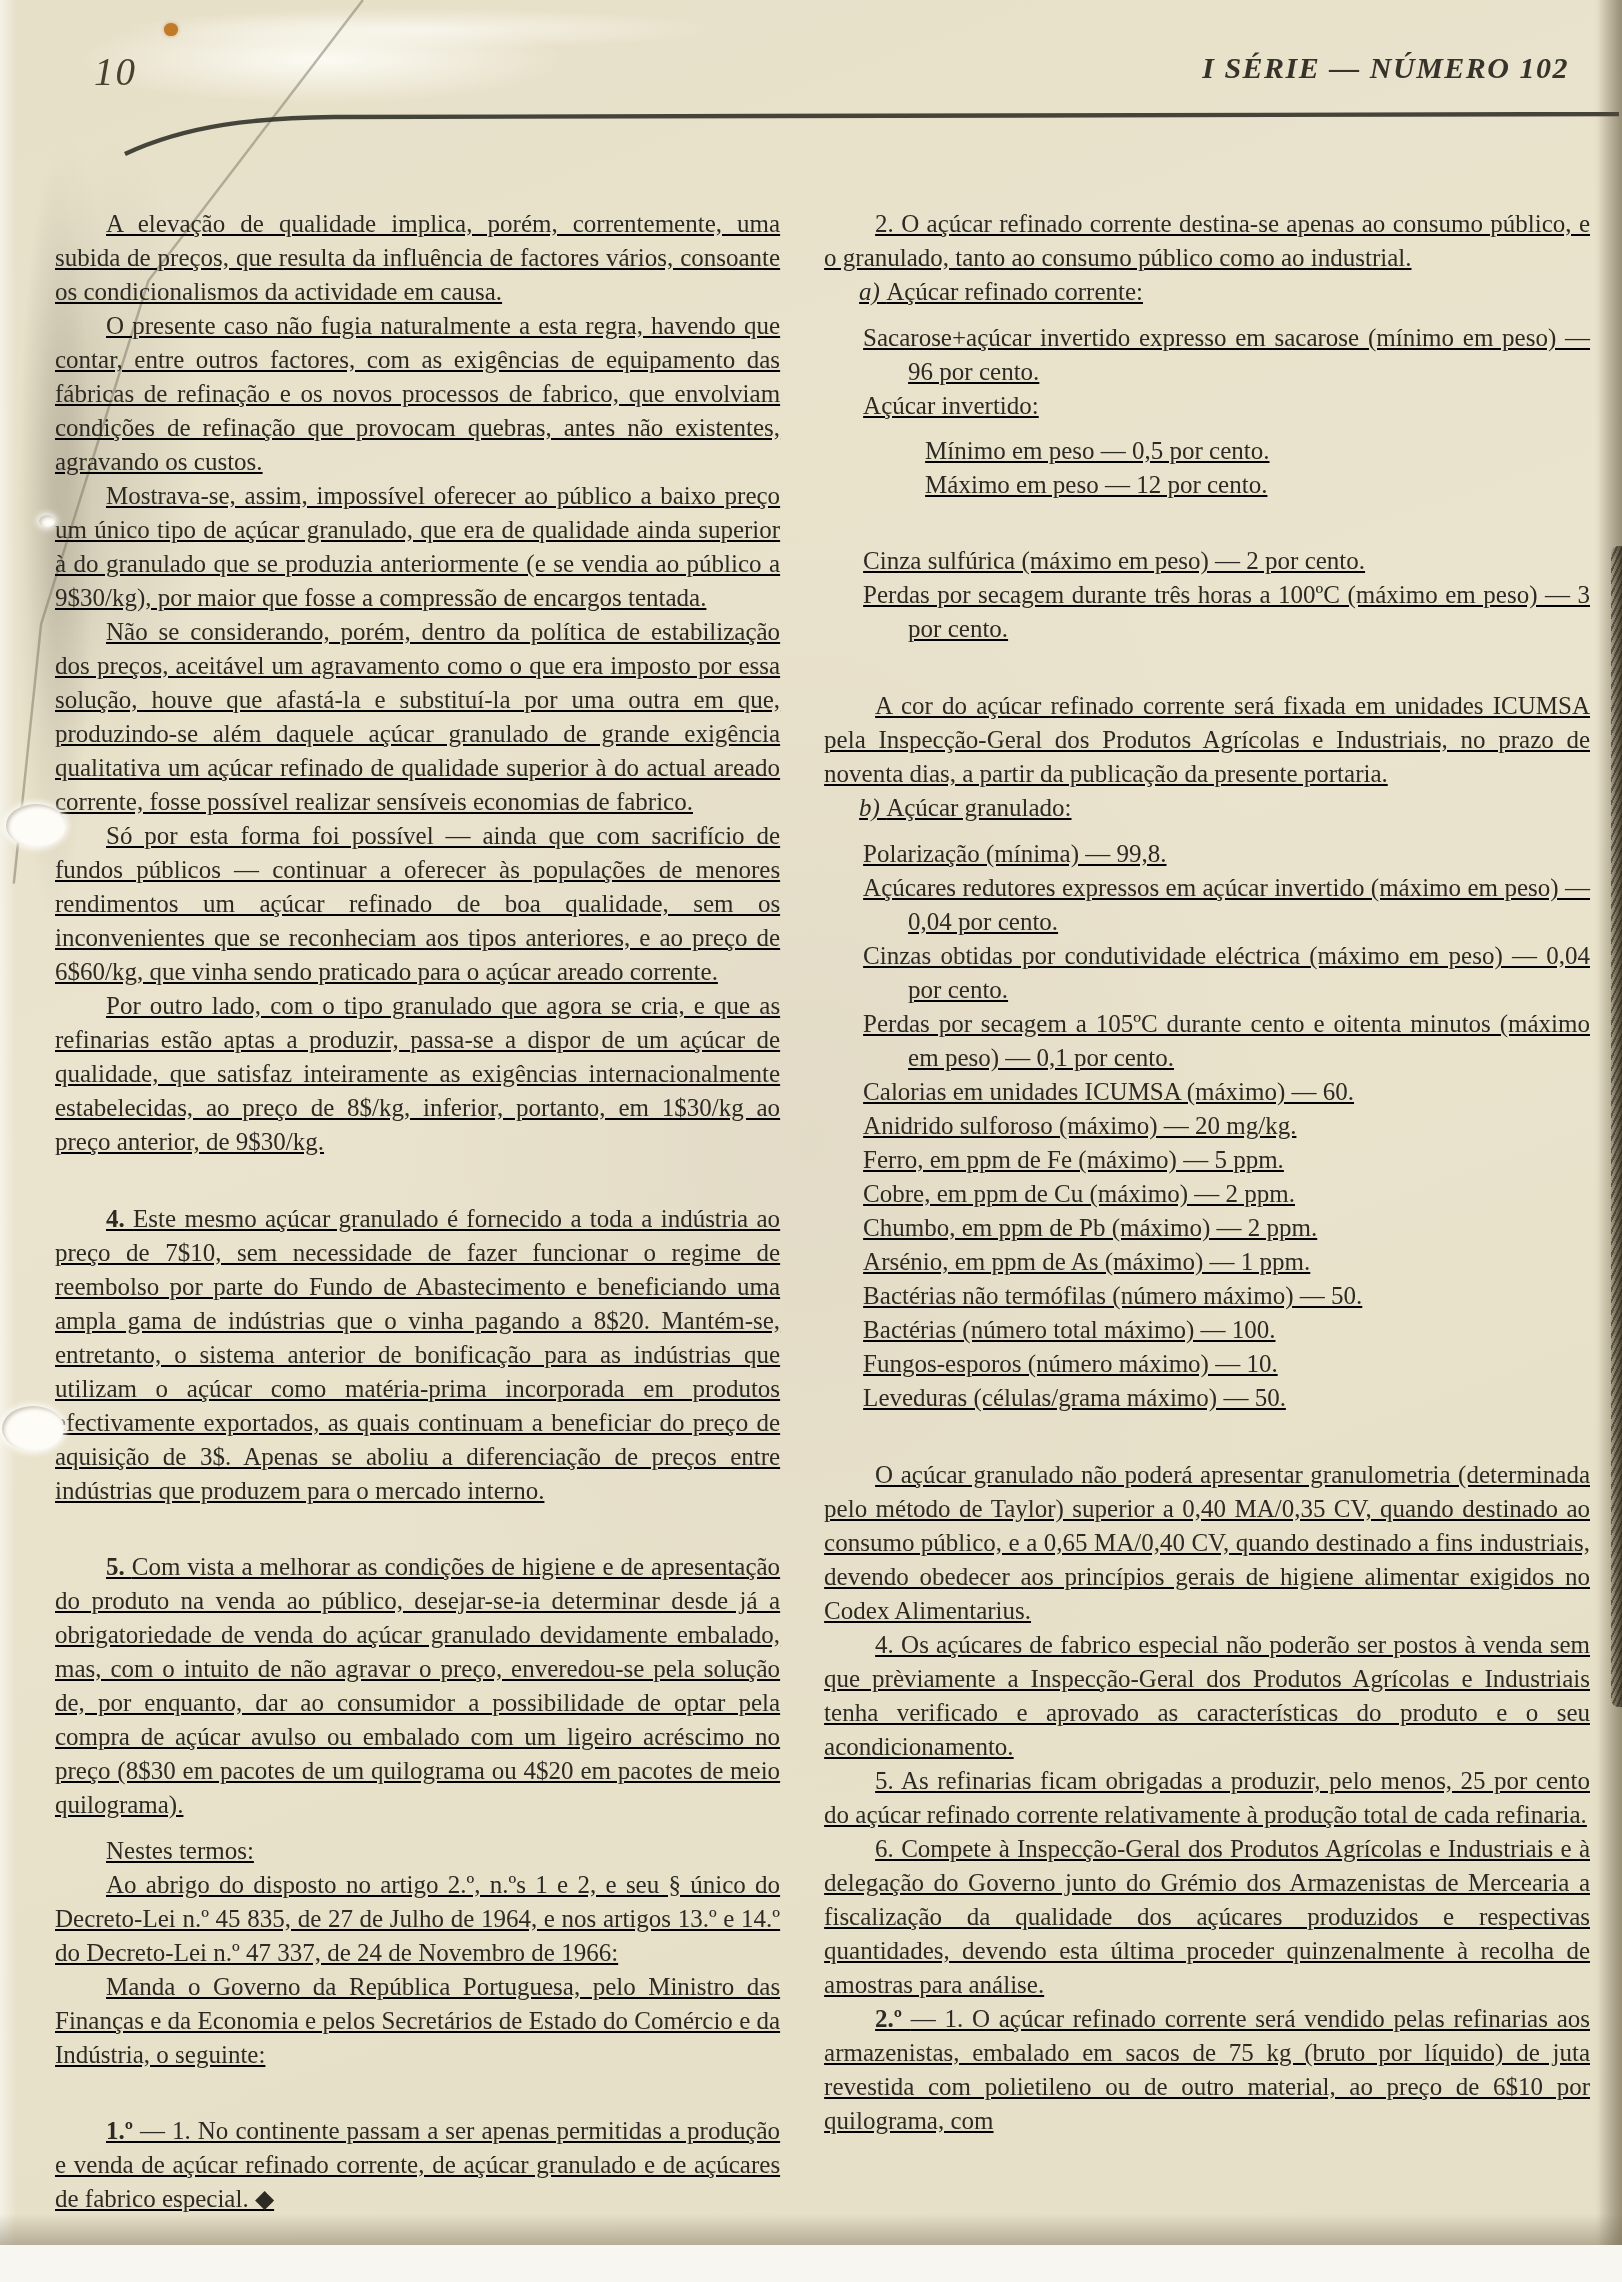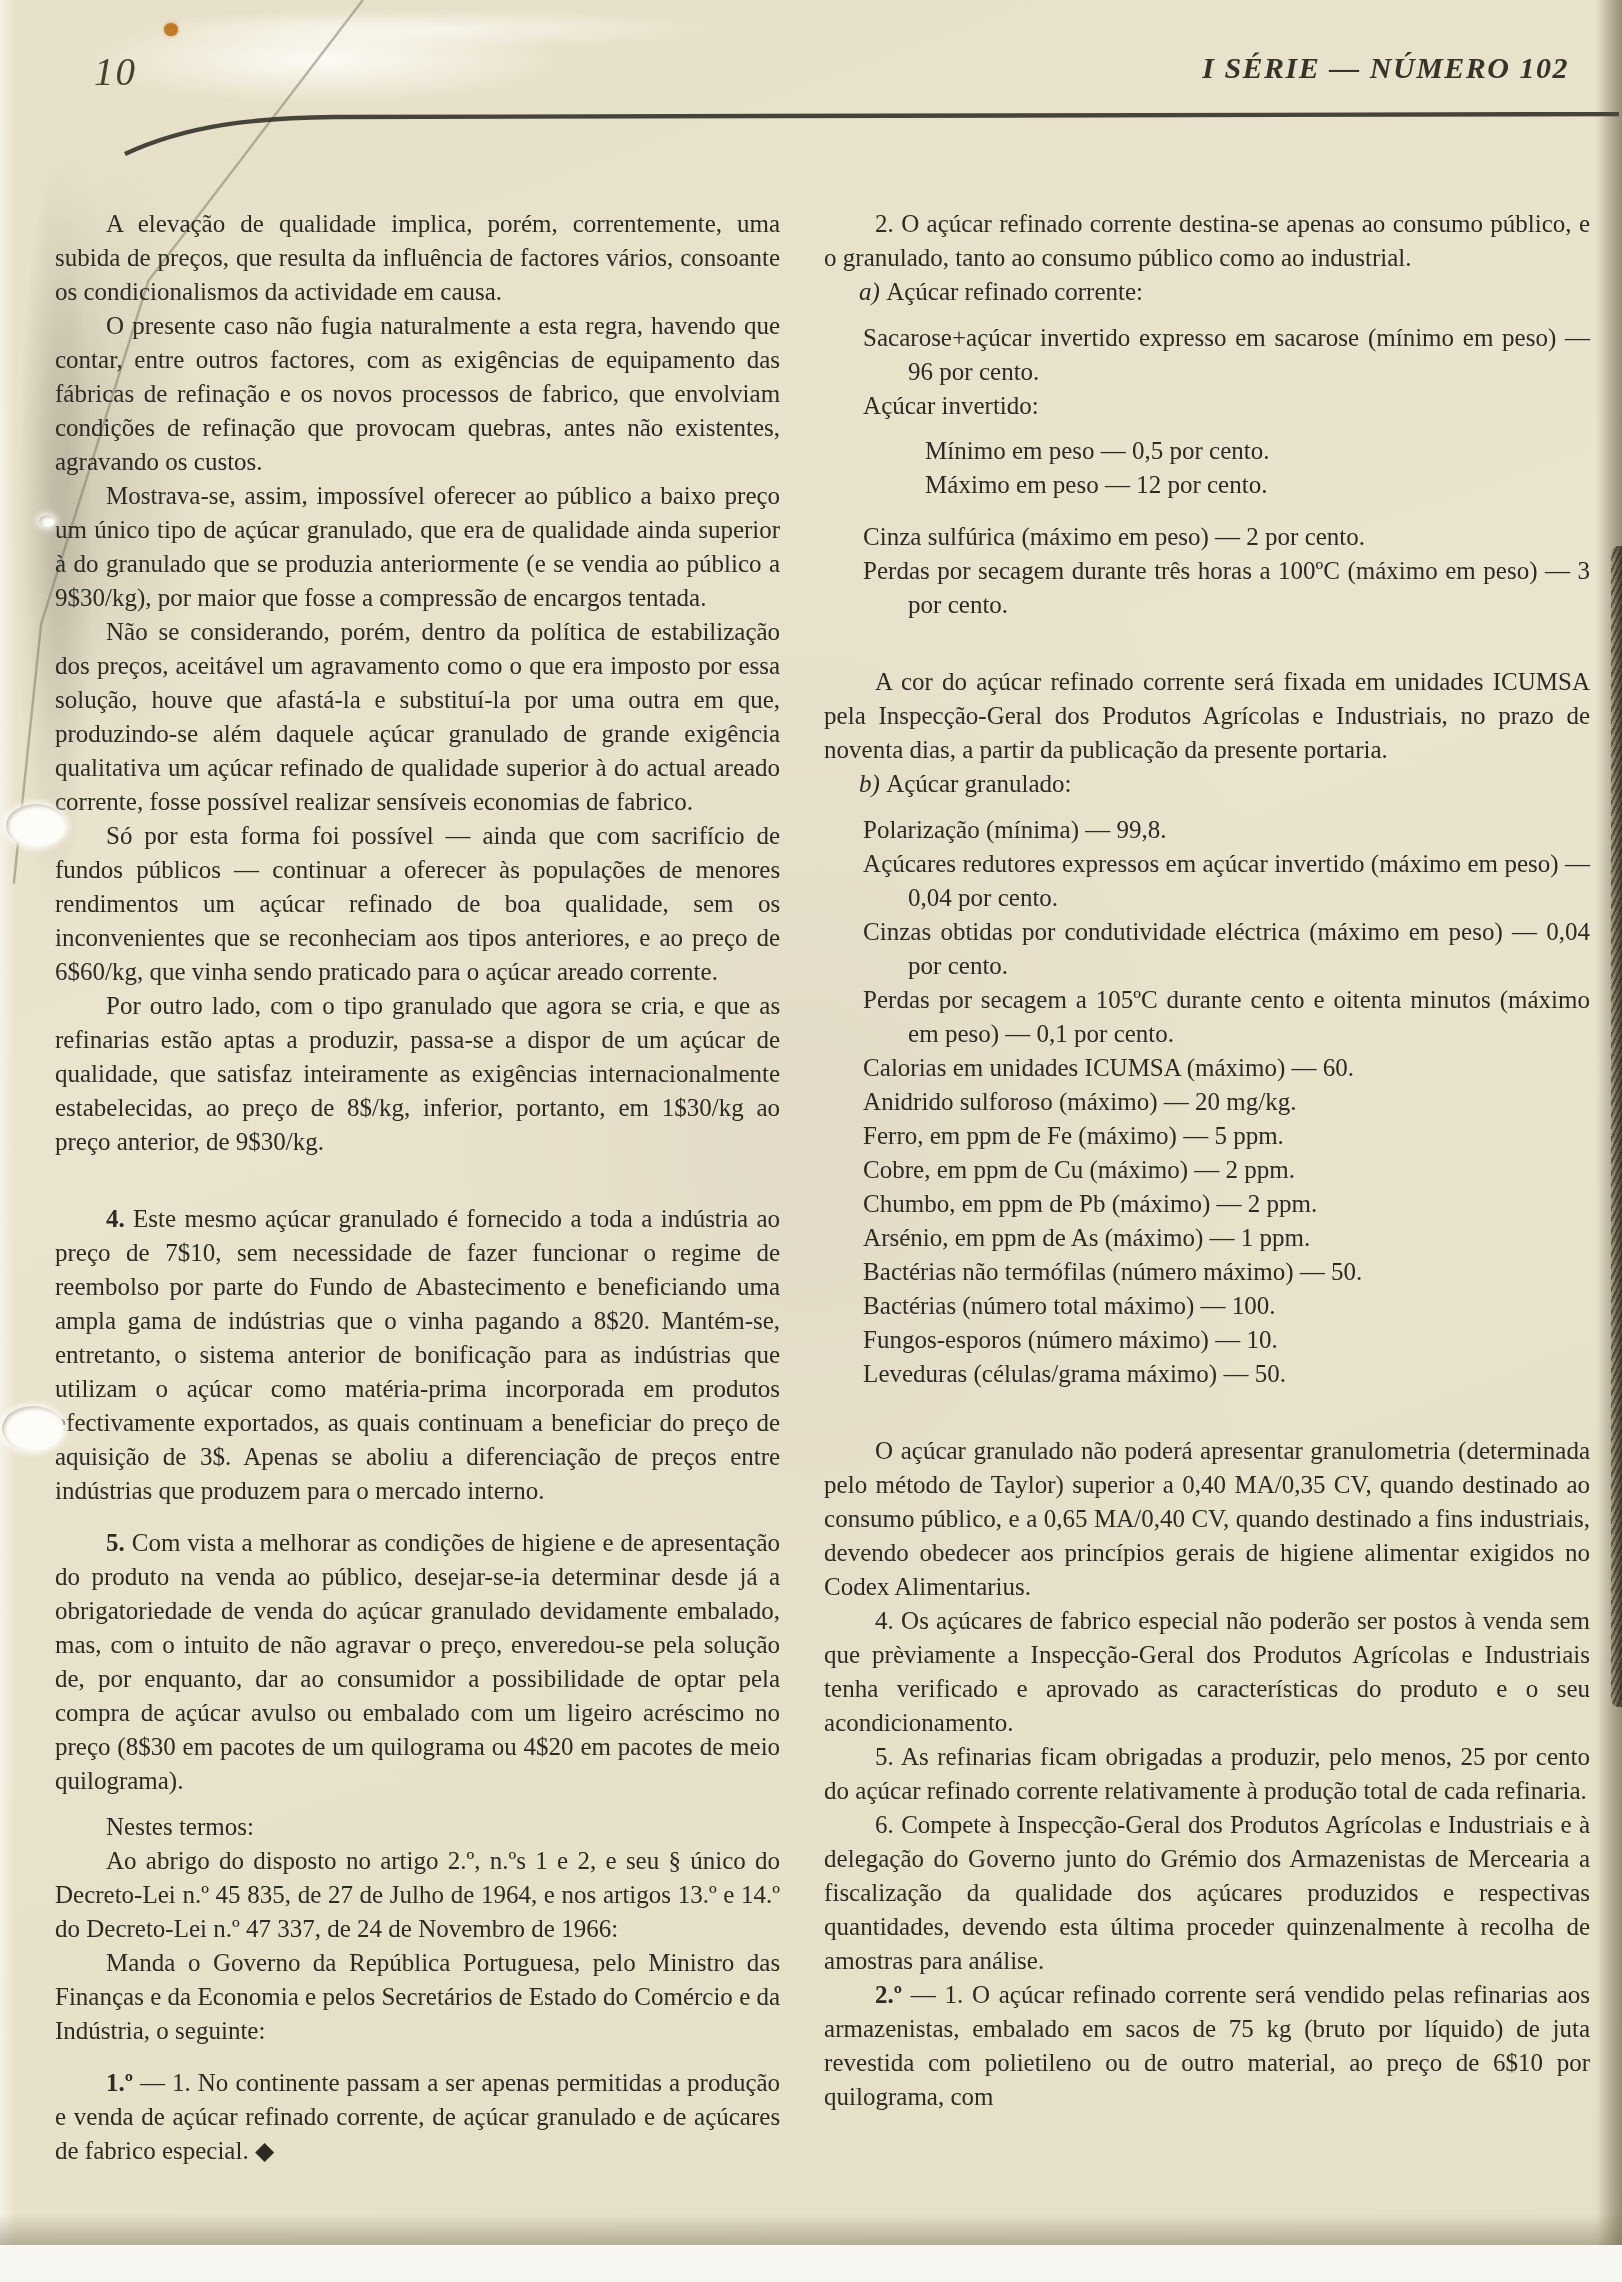--- a/index.html
+++ b/index.html
@@ -26,32 +26,32 @@
     color:#45422f;letter-spacing:2px;
   }
   .page-header{
     position:absolute;top:51px;right:54px;
     font-size:30px;font-style:italic;font-weight:bold;letter-spacing:1.5px;
     color:#35332a;
   }
   svg.overlay{position:absolute;inset:0;width:100%;height:100%;pointer-events:none;}
   .columns{
     position:absolute;left:55px;top:207px;width:1535px;
-    display:flex;gap:44px;
+    display:flex;gap:44px;text-decoration:underline;
   }
   .col{font-size:25px;line-height:34px;text-align:justify;color:#2c2a23;}
   .col-left{width:729px;}
   .col-right{width:770px;}
   .para{margin:0;}
   .body{text-indent:51px;}
   .item{text-indent:35px;}
   .list1{padding-left:84px;text-indent:-45px;}
   .list2{padding-left:146px;text-indent:-45px;}
   .gap-sm{margin-top:11.7px;}
-  .gap-lg{margin-top:18px;}
+  .gap-lg{margin-top:42px;}
   .gap-xl{margin-top:43px;}
   .para b{font-weight:bold;}
   .para i{font-style:italic;}
   
   .punch-hole{
     position:absolute;background:#fdfcf7;border-radius:50%;
     box-shadow:0 0 5.9px 2px rgba(255,255,255,.9), inset 2px 2px 3.9px rgba(140,130,105,.45);
   }
   .hole-1{left:5.9px;top:804px;width:60px;height:43px;}
   .hole-2{left:2px;top:1406px;width:62px;height:45px;}

